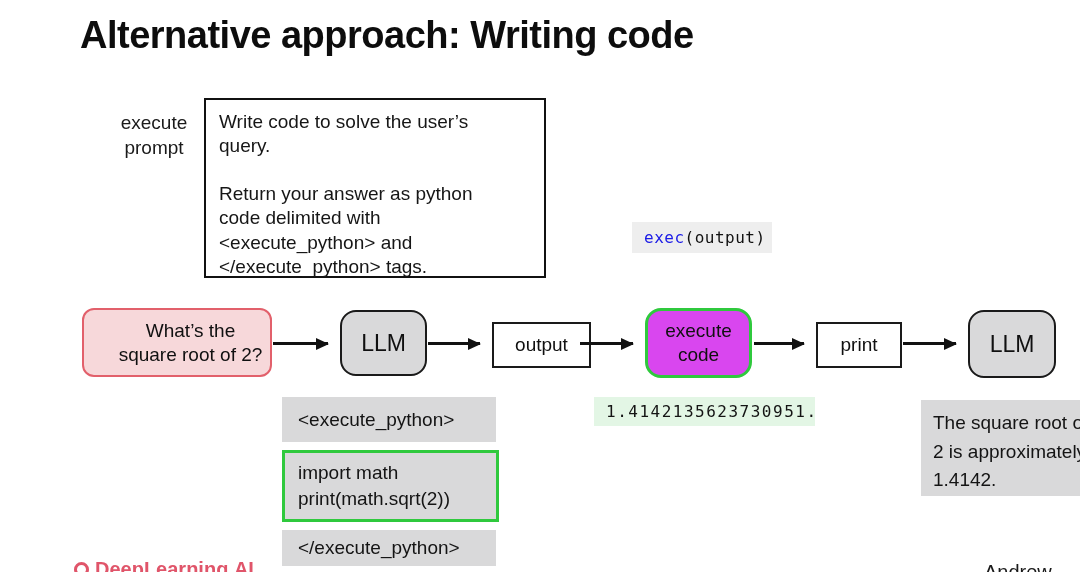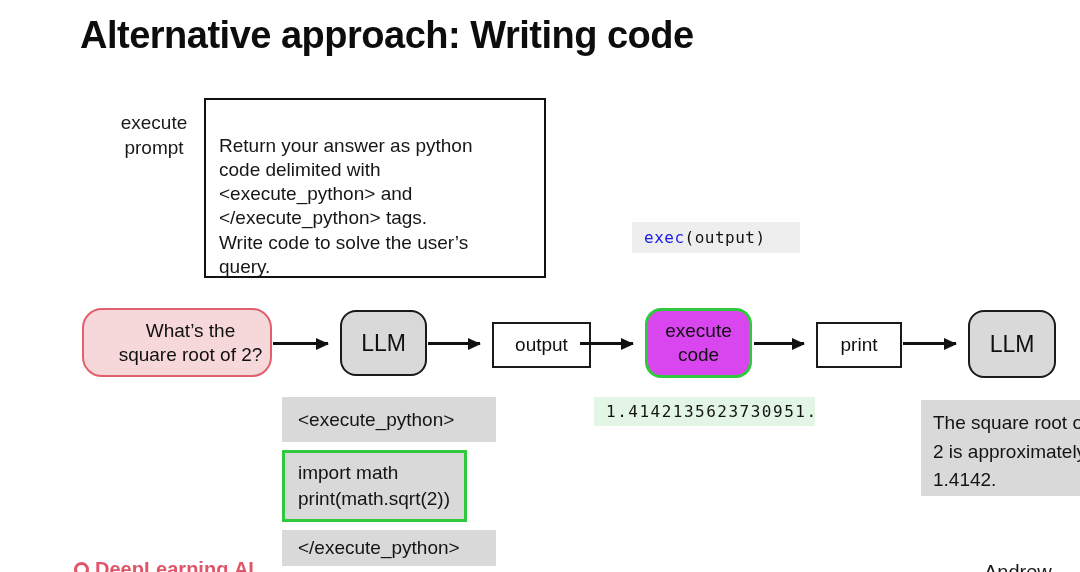--- a/index.html
+++ b/index.html
@@ -19,33 +19,33 @@
     font-size:19px;line-height:1.32;color:#1a1a1a;
   }
   .sys-box{
     left:160px;top:98px;width:312px;height:156px;
     border:2px solid #111;background:#fff;padding:10px 13px;
     font-size:19px;line-height:1.27;color:#161616;
   }
   .sys-box .p2{margin-top:24px;}
 
   .exec-snippet{
-    left:588px;top:222px;width:168px;height:31px;background:#eeeeee;
+    left:588px;top:222px;width:140px;height:31px;background:#eeeeee;
     font-family:"DejaVu Sans Mono",monospace;font-size:16px;letter-spacing:0.5px;
     display:flex;align-items:center;padding-left:12px;box-sizing:border-box;
   }
   .kw{color:#1a1ae6;}
 
   .node{
     display:flex;align-items:center;justify-content:center;text-align:center;
     box-sizing:border-box;font-size:19px;line-height:1.25;color:#101010;
   }
   .node-query{
     left:38px;top:308px;width:190px;height:69px;
-    background:#f7d8da;border:2.5px solid #e2606b;border-radius:20px;padding-left:27px;
+    background:#f7d8da;border:2.5px solid #e2606b;border-radius:12px;padding-left:27px;
   }
   .node-llm1{
     left:296px;top:310px;width:87px;height:66px;
     background:#d9d9da;border:2.5px solid #1a1a1a;border-radius:16px;font-size:23px;
   }
   .node-output{
     left:448px;top:322px;width:99px;height:46px;
     background:#fff;border:2px solid #1a1a1a;
   }
   .node-execute{
@@ -74,21 +74,21 @@
   .a5{left:859px;width:53px;}
 
   .code-tag{
     left:238px;width:214px;height:45px;background:#d9d9da;
     display:flex;align-items:center;padding-left:16px;box-sizing:border-box;
     font-size:19px;color:#141414;
   }
   .tag-open{top:397px;}
   .tag-close{top:530px;height:36px;}
   .code-block{
-    left:238px;top:450px;width:185px;height:72px;background:#d9d9da;
+    left:238px;top:450px;width:217px;height:72px;background:#d9d9da;
     border:3px solid #2fc93d;box-sizing:border-box;
     display:flex;align-items:center;padding-left:13px;
     font-size:19px;line-height:1.35;color:#141414;
   }
 
   .exec-result{
     left:550px;top:397px;width:221px;height:29px;background:#e3f6e5;
     font-family:"DejaVu Sans Mono",monospace;font-size:16px;letter-spacing:1.5px;
     display:flex;align-items:center;padding-left:12px;box-sizing:border-box;color:#141414;
   }
@@ -113,26 +113,26 @@
 </style>
 </head>
 <body>
 
 <div class="abs slide-title">Alternative approach: Writing code</div>
 
 <div class="abs sys-label pre">execute
 prompt</div>
 
 <div class="abs sys-box">
+  <div class="pre">Write code to solve the user’s
+query.</div>
   <div class="pre p2">Return your answer as python
 code delimited with
 &lt;execute_python&gt; and
 &lt;/execute_python&gt; tags.</div>
-  <div class="pre">Write code to solve the user’s
-query.</div>
 </div>
 
 <div class="abs exec-snippet">
   <span class="kw">exec</span>
     <span>(output)</span>
 </div>
 
 <div class="abs node node-query pre">What’s the
 square root of 2?</div>
 <div class="abs arrow a1"></div>

